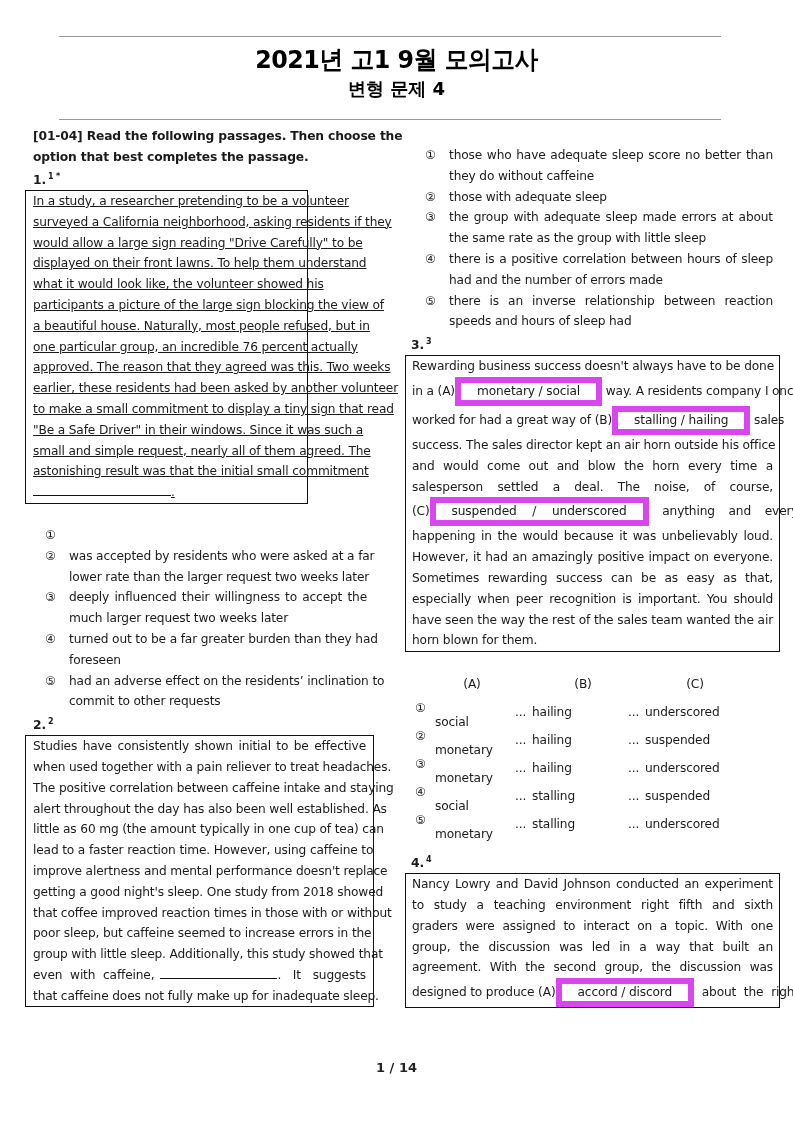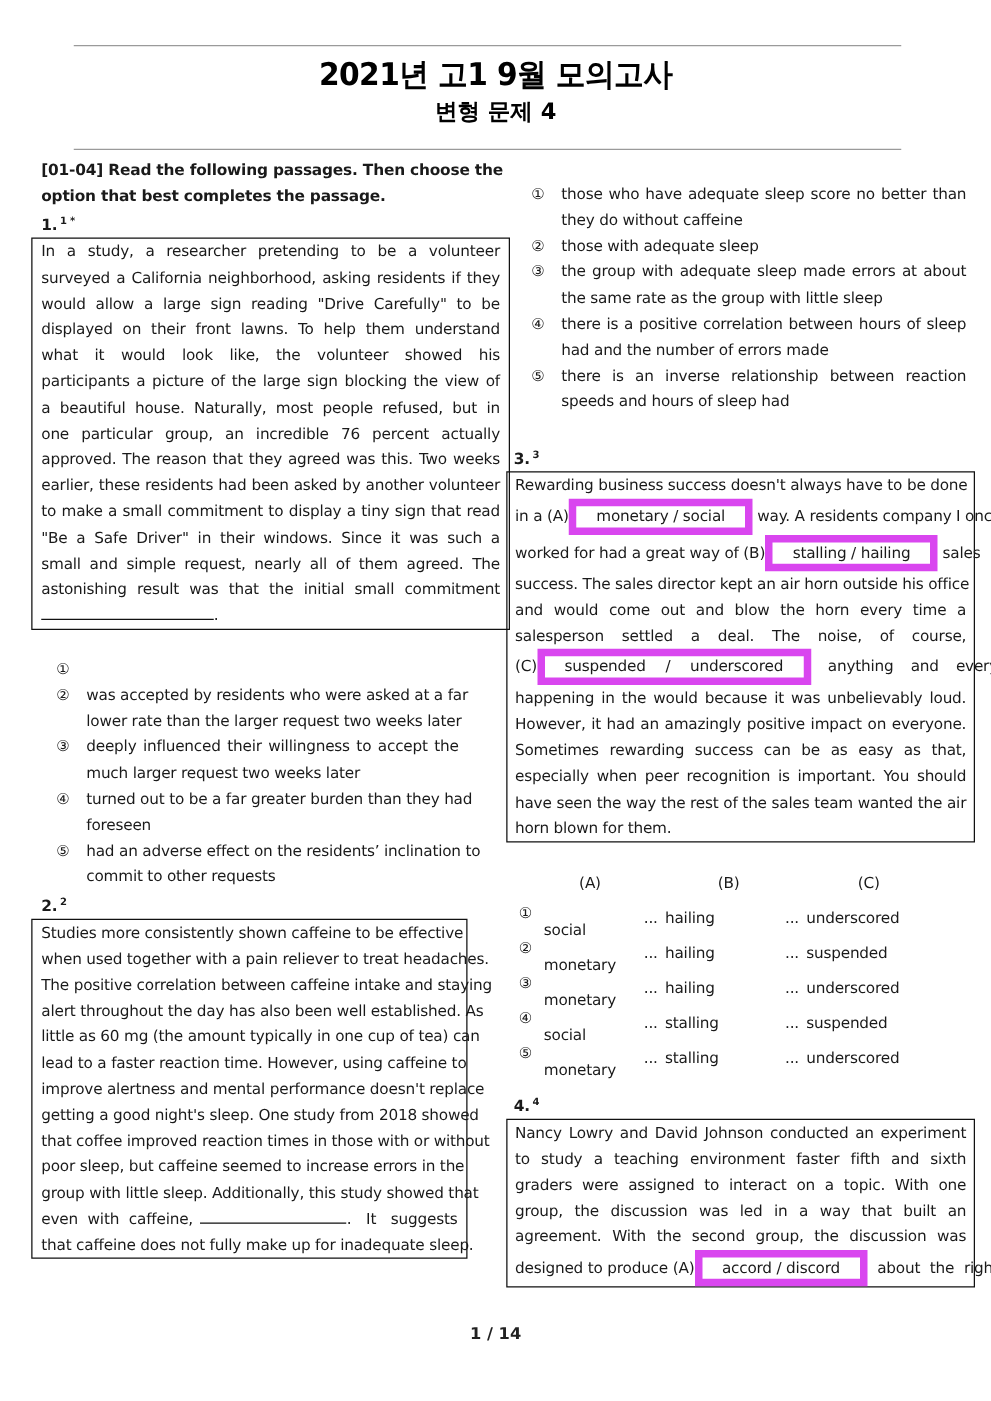--- a/index.html
+++ b/index.html
@@ -62,21 +62,21 @@
 
 <div class="col left">
   <div class="instr">
     <div style="text-align:justify;text-align-last:justify;white-space:nowrap;">[01-04] Read the following passages. Then choose the</div>
     <div>option that best completes the passage.</div>
   </div>
 
   <div class="qnum">
     <span>1.</span><sup>1 *</sup>
   </div>
-  <div class="passage" style="width:383px;">
+  <div class="passage" style="width:283px;text-decoration:underline;">
     <span class="ln">In a study, a researcher pretending to be a volunteer</span>
     <span class="ln">surveyed a California neighborhood, asking residents if they</span>
     <span class="ln">would allow a large sign reading "Drive Carefully" to be</span>
     <span class="ln">displayed on their front lawns. To help them understand</span>
     <span class="ln">what it would look like, the volunteer showed his</span>
     <span class="ln">participants a picture of the large sign blocking the view of</span>
     <span class="ln">a beautiful house. Naturally, most people refused, but in</span>
     <span class="ln">one particular group, an incredible 76 percent actually</span>
     <span class="ln">approved. The reason that they agreed was this. Two weeks</span>
     <span class="ln">earlier, these residents had been asked by another volunteer</span>
@@ -118,21 +118,21 @@
           <span class="ln">had an adverse effect on the residents’ inclination to</span>
           <span class="ln last">commit to other requests</span>
         </span>
     </div>
   </div>
 
   <div class="qnum" style="margin-top:0px;">
     <span>2.</span><sup>2</sup>
   </div>
   <div class="passage" style="width:349px;">
-    <span class="ln">Studies more consistently shown caffeine to be effective</span>
+    <span class="ln">Studies have consistently shown initial to be effective</span>
     <span class="ln">when used together with a pain reliever to treat headaches.</span>
     <span class="ln">The positive correlation between caffeine intake and staying</span>
     <span class="ln">alert throughout the day has also been well established. As</span>
     <span class="ln">little as 60 mg (the amount typically in one cup of tea) can</span>
     <span class="ln">lead to a faster reaction time. However, using caffeine to</span>
     <span class="ln">improve alertness and mental performance doesn't replace</span>
     <span class="ln">getting a good night's sleep. One study from 2018 showed</span>
     <span class="ln">that coffee improved reaction times in those with or without</span>
     <span class="ln">poor sleep, but caffeine seemed to increase errors in the</span>
     <span class="ln">group with little sleep. Additionally, this study showed that</span>
@@ -176,21 +176,21 @@
     </div>
     <div class="opt">
       <span class="num">⑤</span>
       <span class="txt">
           <span class="ln">there is an inverse relationship between reaction</span>
           <span class="ln last">speeds and hours of sleep had</span>
         </span>
     </div>
   </div>
 
-  <div class="qnum" style="margin-top:22px;padding-left:6px;">
+  <div class="qnum" style="padding-left:6px;">
     <span>3.</span><sup>3</sup>
   </div>
   <div class="passage" style="width:375px;padding:0 6px;">
     <span class="ln">Rewarding business success doesn't always have to be done</span>
     <span class="ln"><span>in a (A)</span><span class="choice-box">monetary / social</span><span> way. A residents company I once</span></span>
     <span class="ln"><span>worked for had a great way of (B)</span><span class="choice-box">stalling / hailing</span><span> sales</span></span>
     <span class="ln">success. The sales director kept an air horn outside his office</span>
     <span class="ln">and would come out and blow the horn every time a</span>
     <span class="ln">salesperson settled a deal. The noise, of course,</span>
     <span class="ln"><span>(C)</span><span class="choice-box" style="word-spacing:12px;">suspended / underscored</span><span style="word-spacing:10px;"> anything and everything</span></span>
@@ -248,21 +248,21 @@
       <span class="dots">...</span>
       <span class="c">underscored</span>
     </div>
   </div>
 
   <div class="qnum" style="margin-top:12px;padding-left:6px;">
     <span>4.</span><sup>4</sup>
   </div>
   <div class="passage" style="width:375px;padding:0 6px;">
     <span class="ln">Nancy Lowry and David Johnson conducted an experiment</span>
-    <span class="ln">to study a teaching environment faster fifth and sixth</span>
+    <span class="ln">to study a teaching environment right fifth and sixth</span>
     <span class="ln">graders were assigned to interact on a topic. With one</span>
     <span class="ln">group, the discussion was led in a way that built an</span>
     <span class="ln">agreement. With the second group, the discussion was</span>
     <span class="ln"><span>designed to produce (A)</span><span class="choice-box">accord / discord</span><span style="word-spacing:4px;"> about the right</span></span>
   </div>
 </div>
 
 <div class="footer">1 / 14</div>
 
 </body></html>

